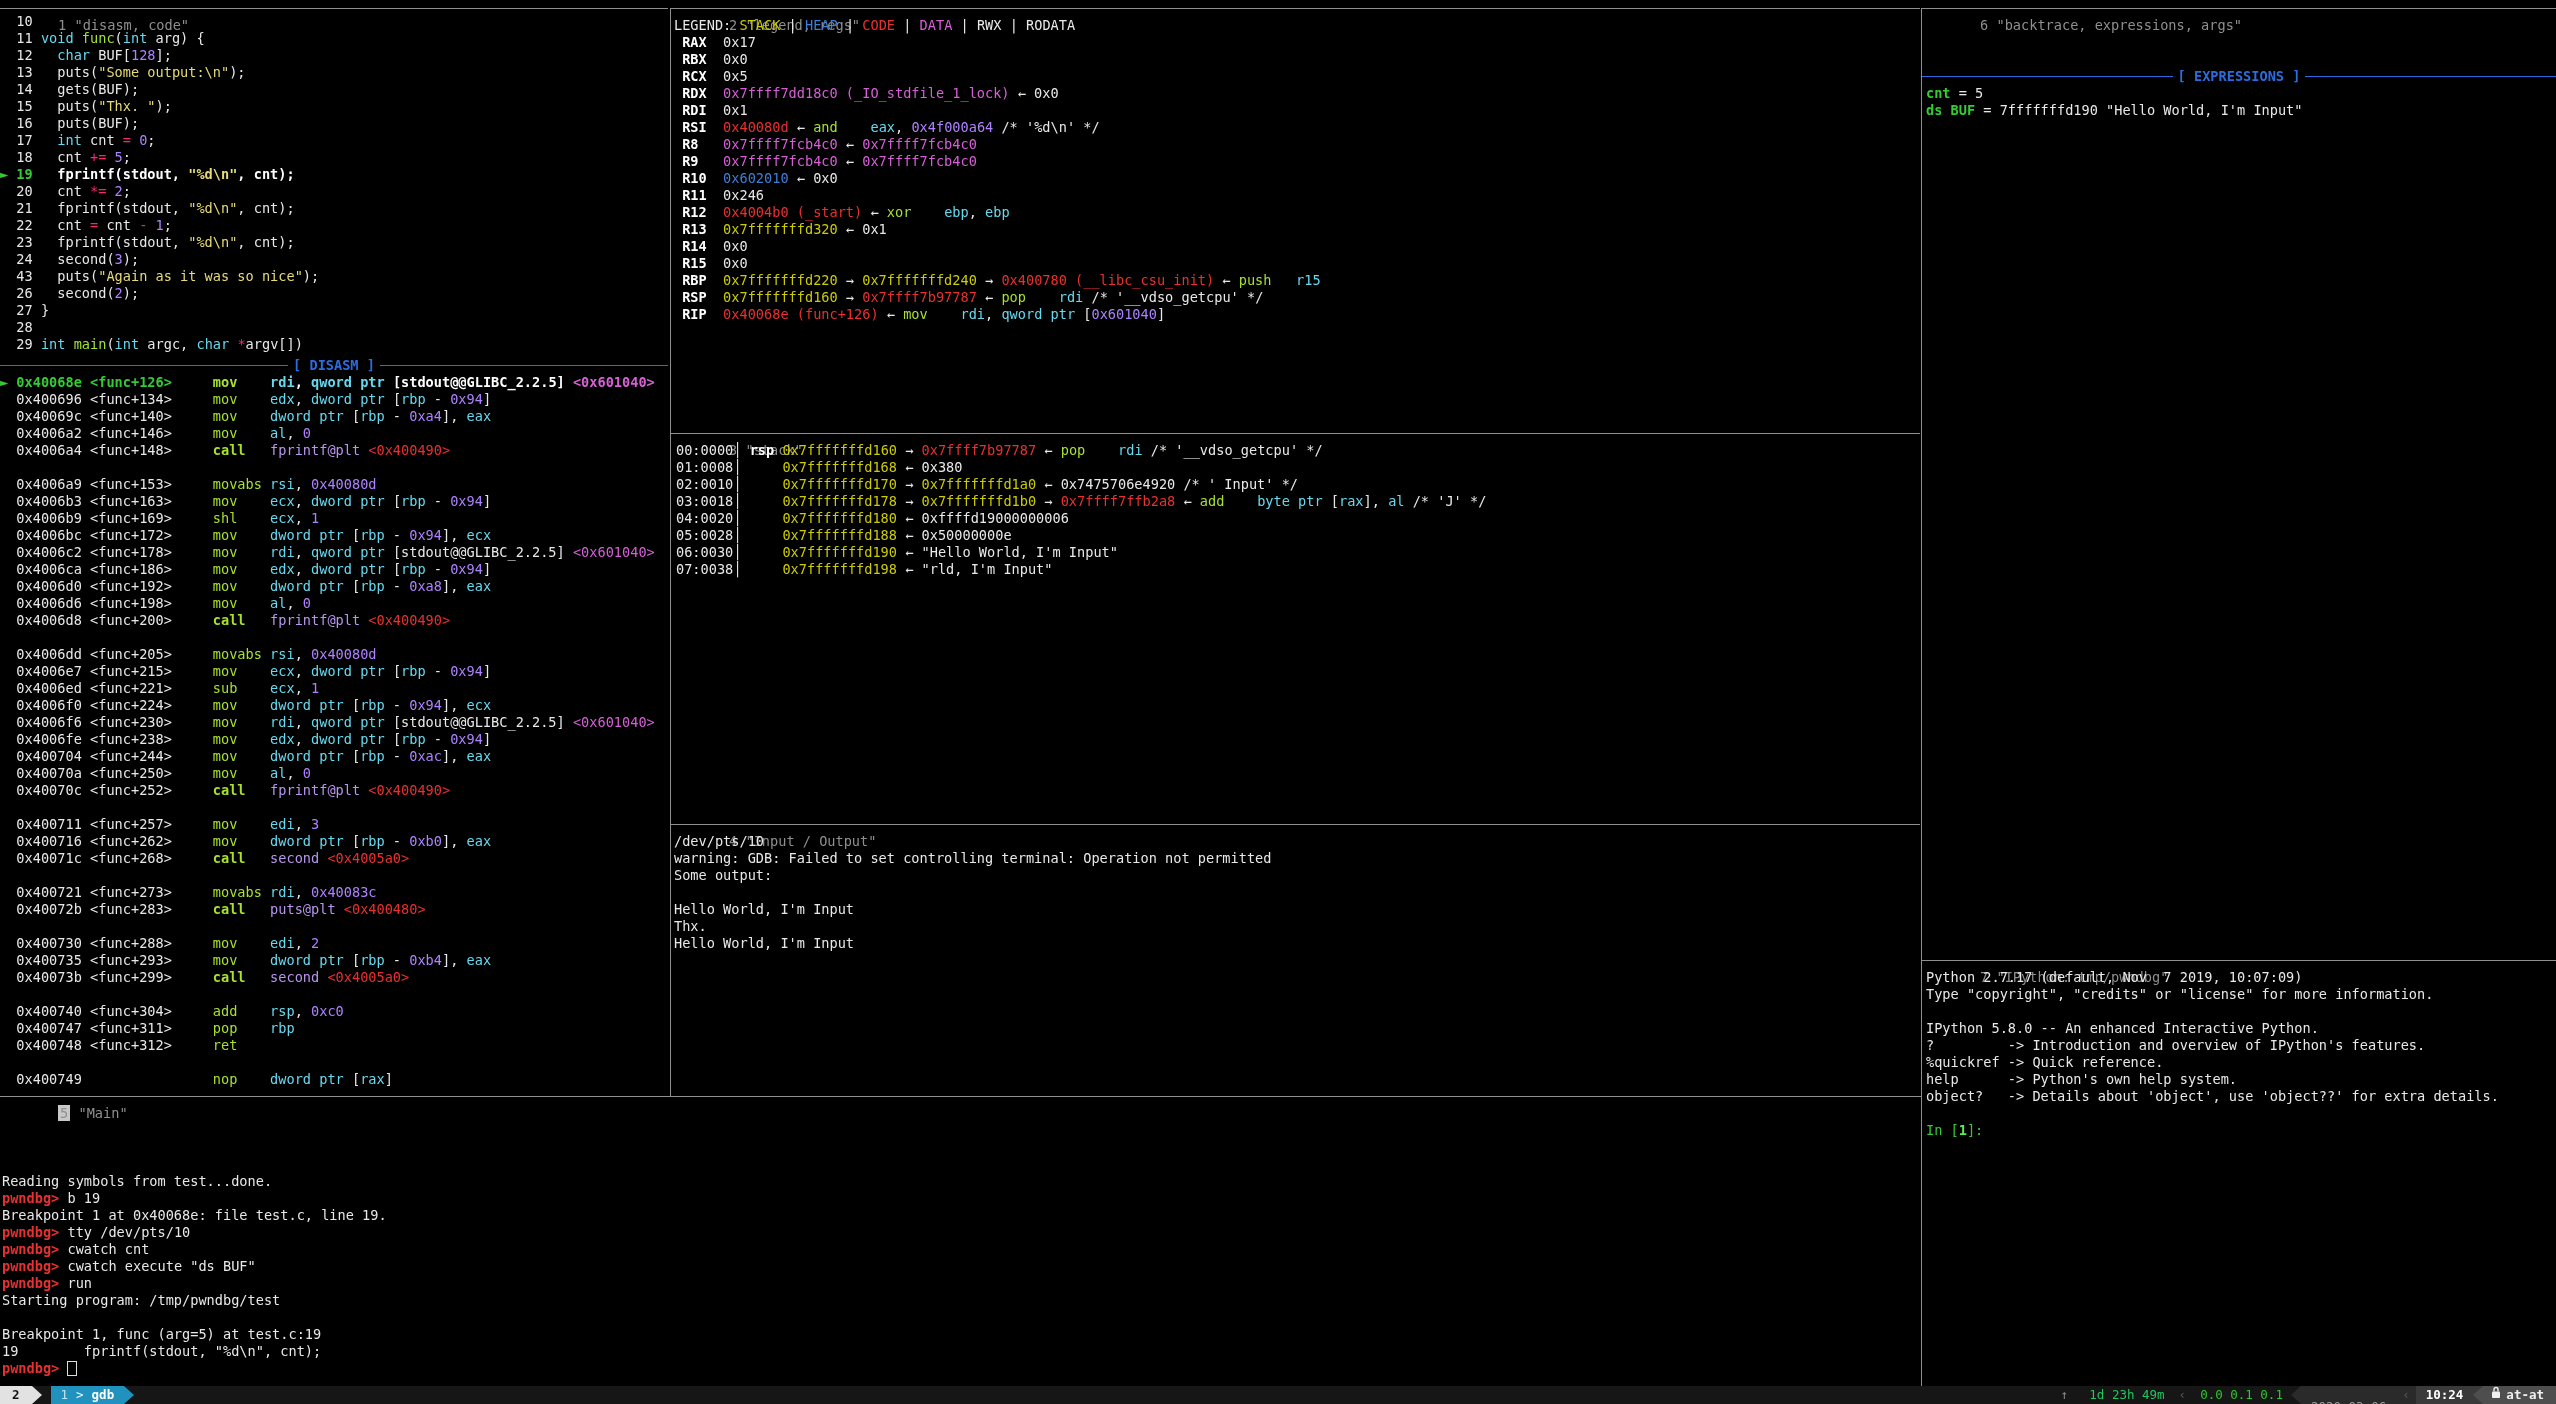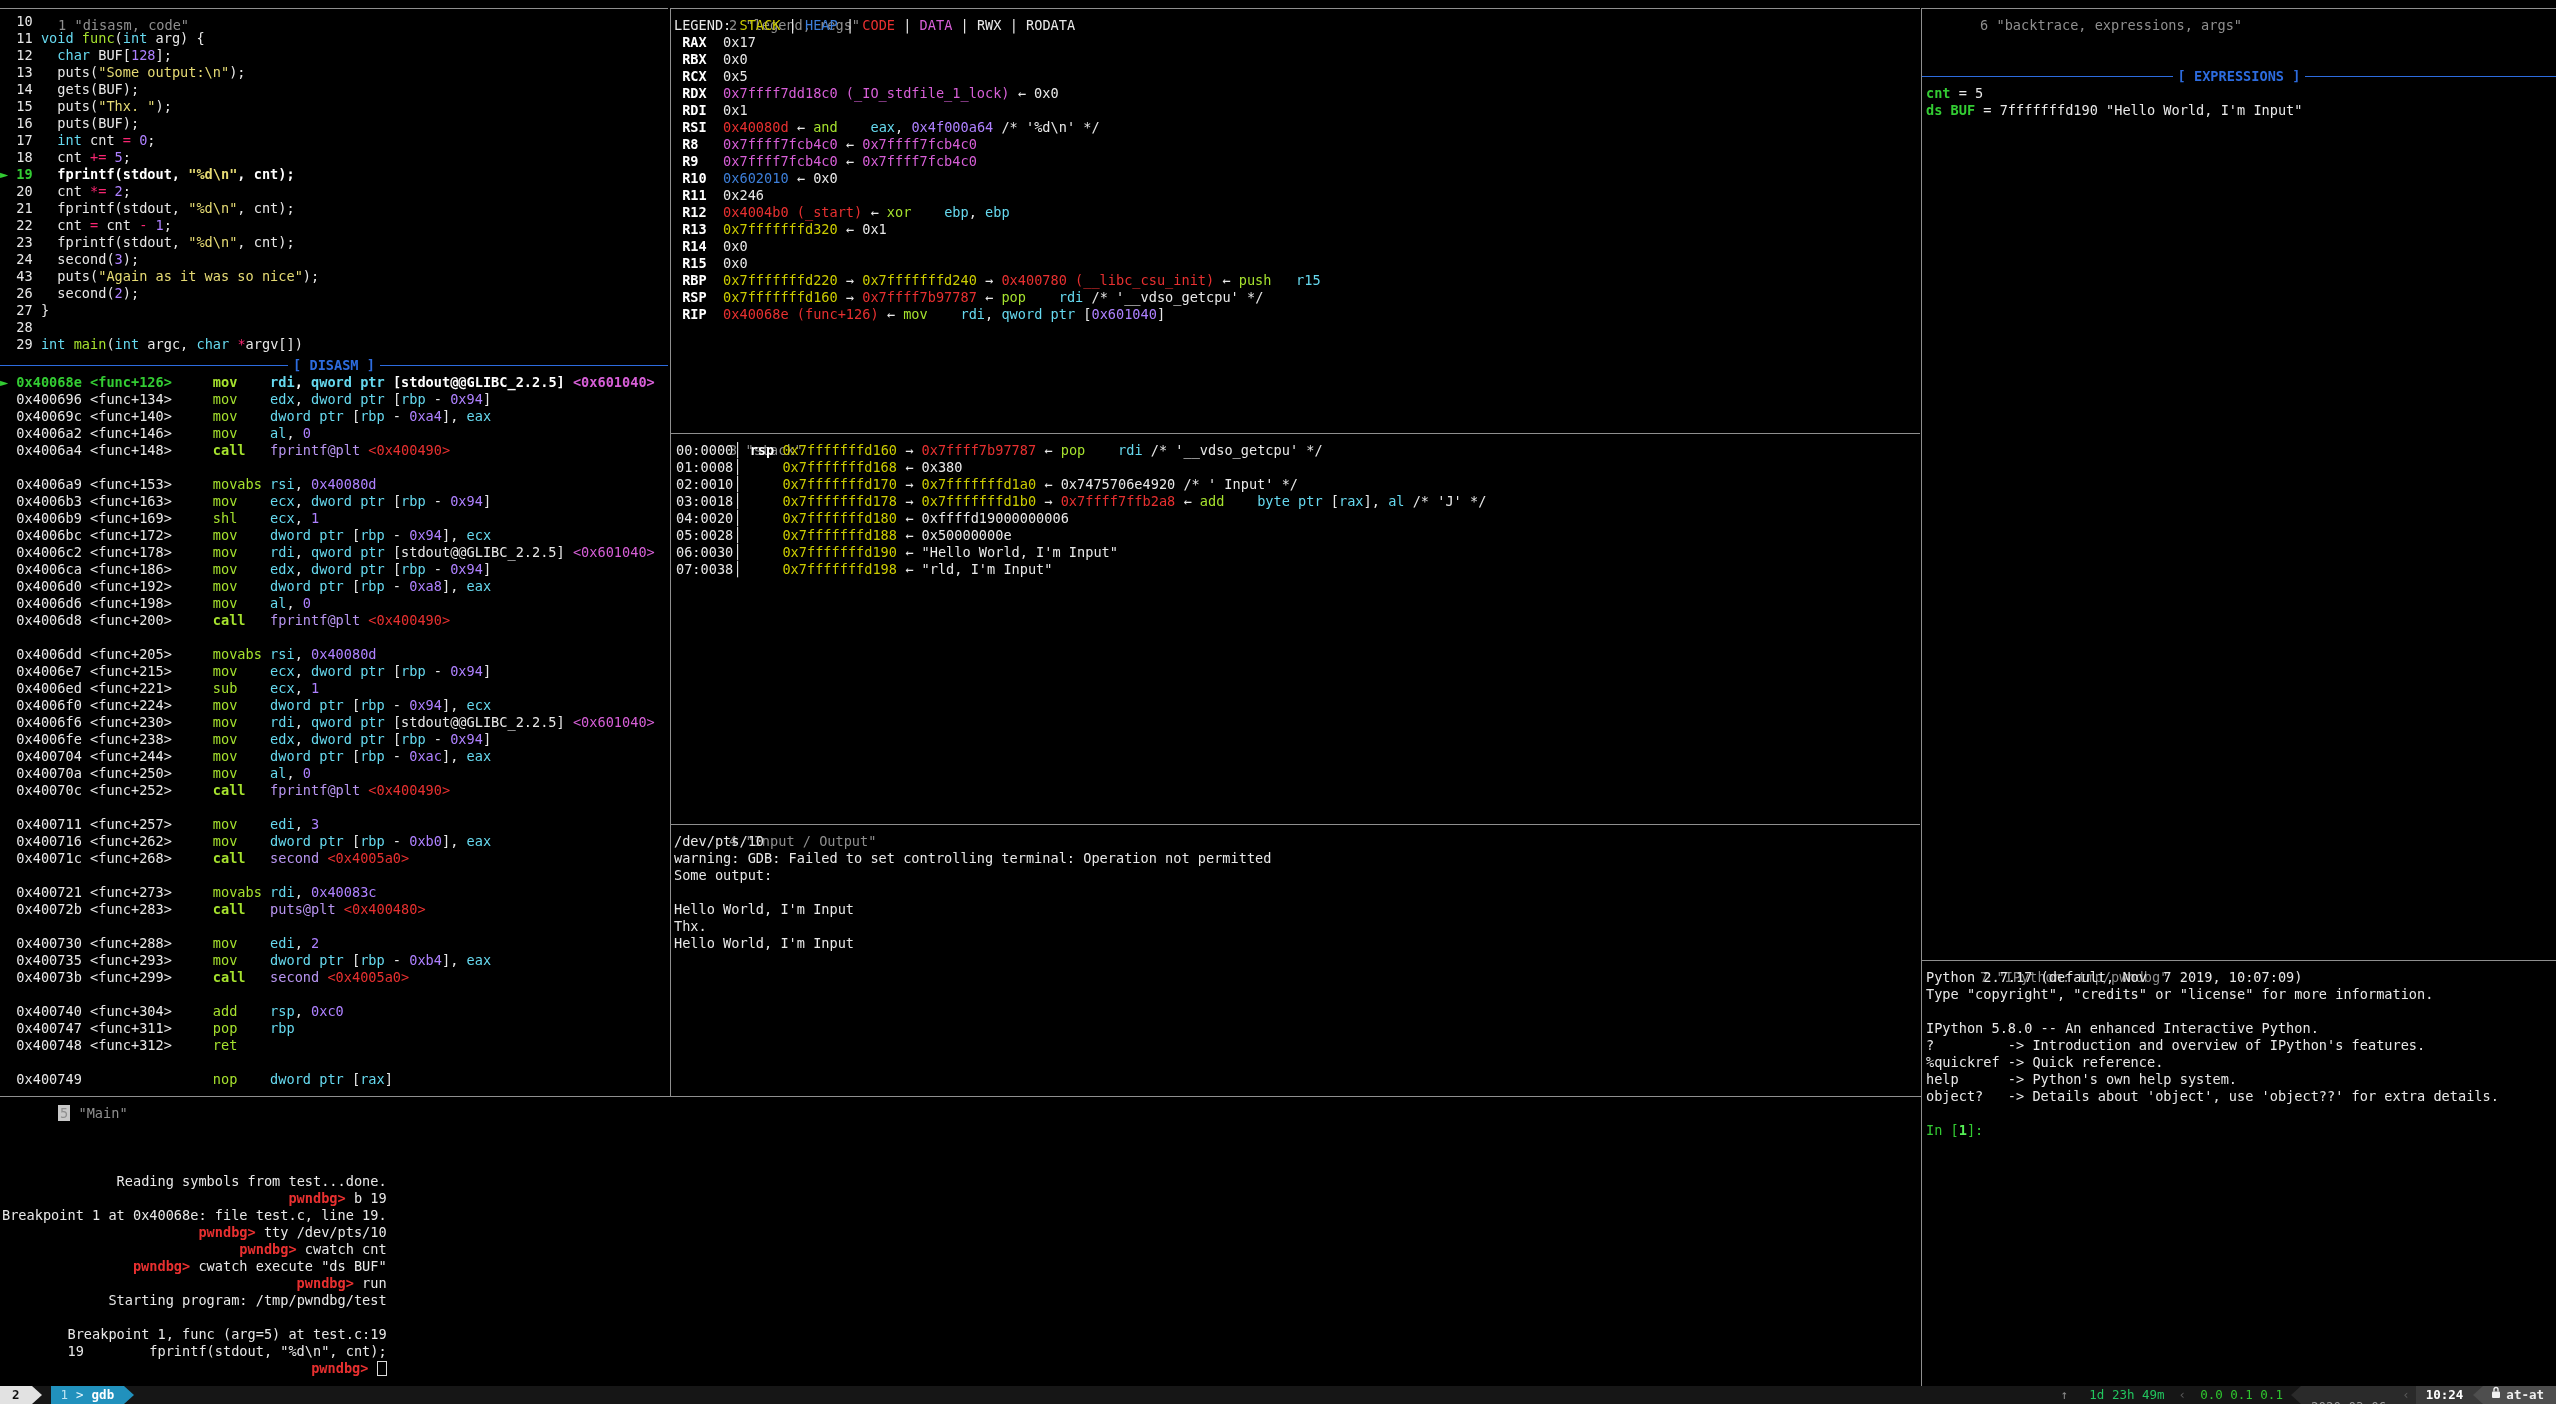--- a/index.html
+++ b/index.html
@@ -189,21 +189,21 @@
         <div class="row"><span class="w">Hello World, I'm Input</span></div>
         <div class="row"><span class="w">Thx. </span></div>
         <div class="row"><span class="w">Hello World, I'm Input</span></div>
       </div>
   </div>
 
   <div class="pane" style="left:0;top:1088px;width:1921px;height:298px;">
     <div class="brow" style="top:0;left:0;width:1921px;">
       <span class="blab"><span class="bnum inv">5</span><span> "Main"</span></span>
     </div>
-    <div class="rows" style="top:17px;left:2px;text-align:right;">
+    <div class="rows" style="top:17px;left:2px;">
         <div class="row"></div>
         <div class="row"></div>
         <div class="row"></div>
         <div class="row"></div>
         <div class="row"><span class="w">Reading symbols from test...done.</span></div>
         <div class="row"><span class="rb">pwndbg&gt; </span><span class="w">b 19</span></div>
         <div class="row"><span class="w">Breakpoint 1 at 0x40068e: file test.c, line 19.</span></div>
         <div class="row"><span class="rb">pwndbg&gt; </span><span class="w">tty /dev/pts/10</span></div>
         <div class="row"><span class="rb">pwndbg&gt; </span><span class="w">cwatch cnt</span></div>
         <div class="row"><span class="rb">pwndbg&gt; </span><span class="w">cwatch execute "ds BUF"</span></div>

